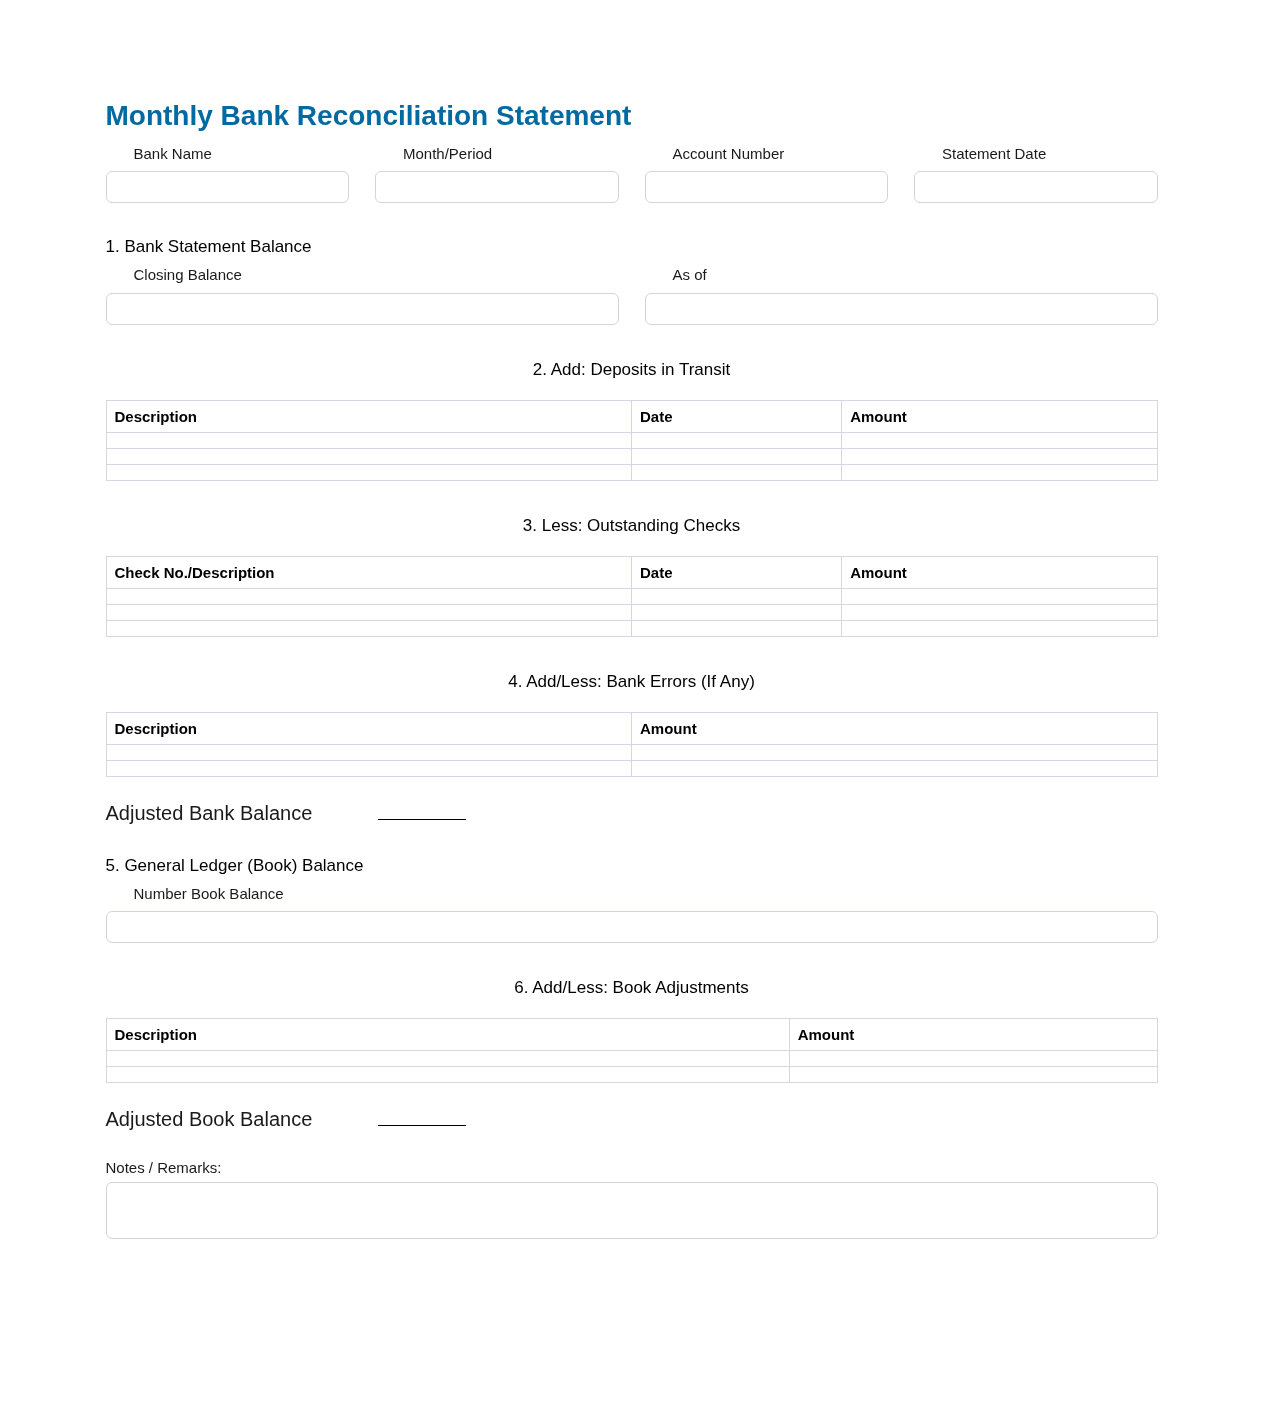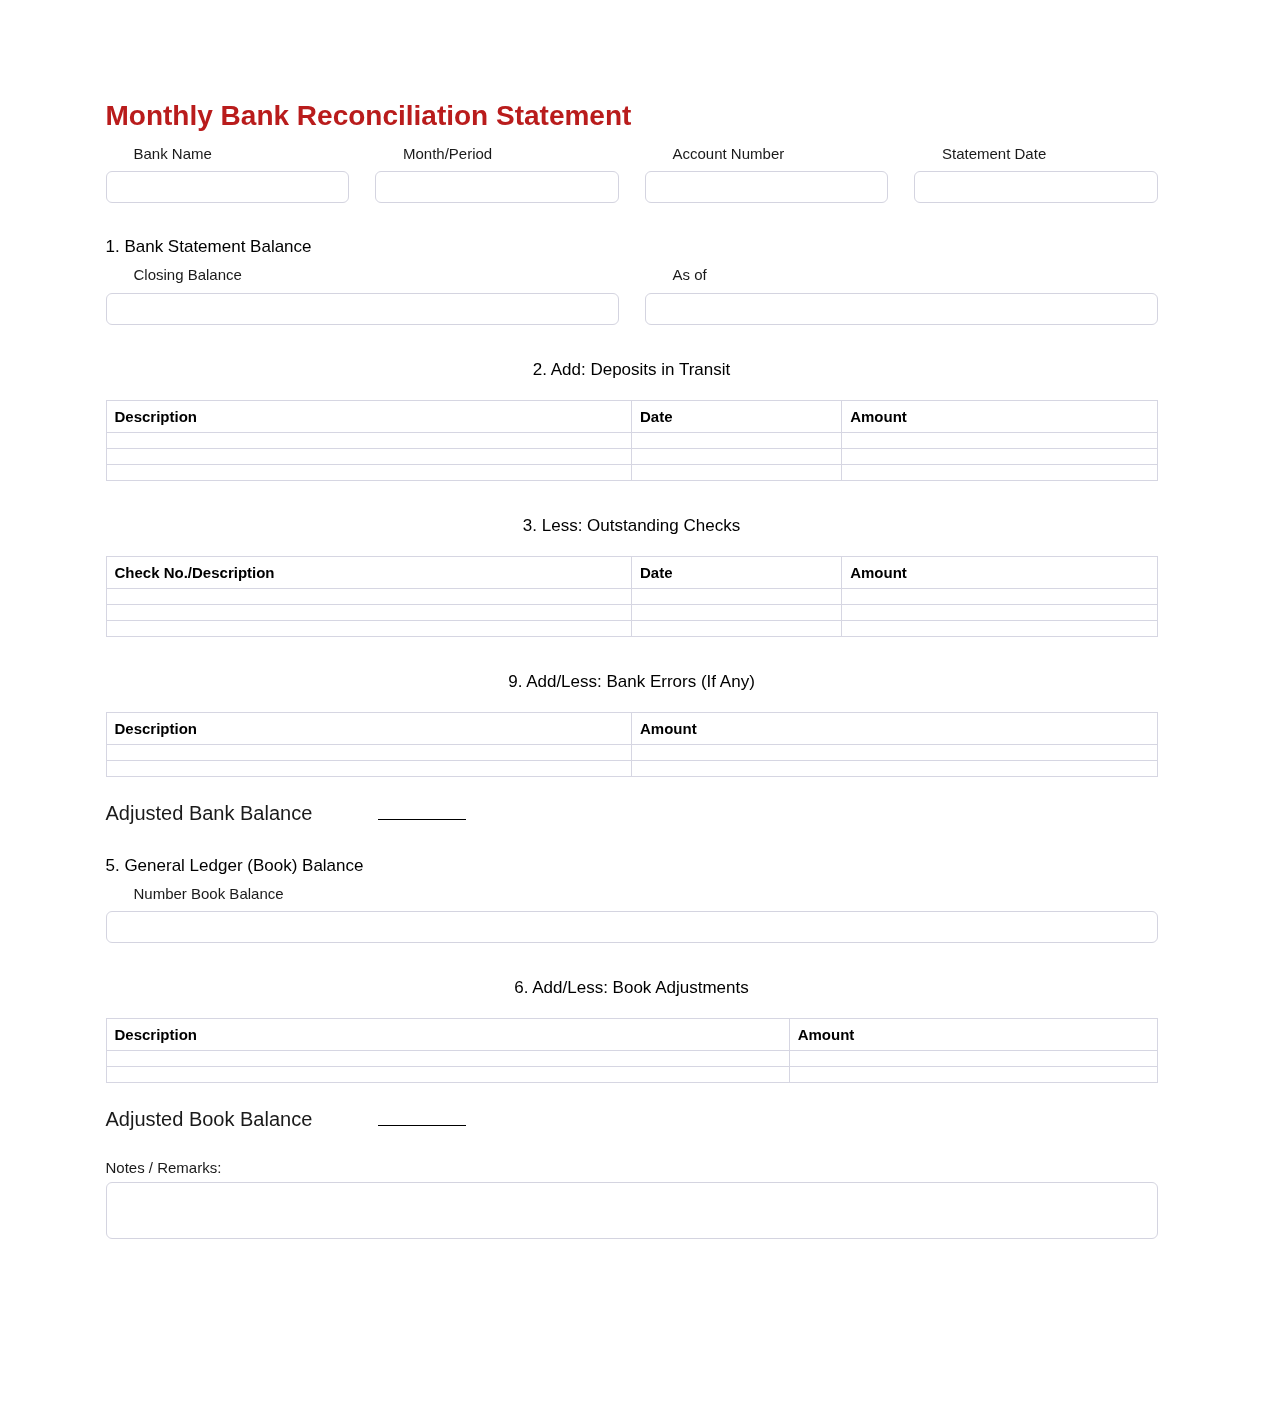--- a/index.html
+++ b/index.html
@@ -13,21 +13,21 @@
   .page {
     width: 1052px;
     margin: 0 auto;
     padding-top: 100px;
     padding-bottom: 190px;
   }
   h1.title {
     font-size: 28px;
     font-weight: bold;
     margin: 0 0 13px 0;
-    color: #b91c1c;
+    color: #0369a1;
   }
   .grid-4 {
     display: grid;
     grid-template-columns: repeat(4, 1fr);
     column-gap: 26px;
   }
   .grid-2 {
     display: grid;
     grid-template-columns: 1fr 1fr;
     column-gap: 26px;
@@ -217,21 +217,21 @@
           <td></td>
         </tr>
       <tr>
           <td></td>
           <td></td>
           <td></td>
         </tr>
     </tbody>
   </table>
 
-  <h2 class="section-heading above-table">9. Add/Less: Bank Errors (If Any)</h2>
+  <h2 class="section-heading above-table">4. Add/Less: Bank Errors (If Any)</h2>
   <table class="form-table">
     <colgroup>
         <col style="width:50%">
         <col style="width:50%">
       </colgroup>
     <thead>
       <tr>
         <th>Description</th>
         <th>Amount</th>
       </tr>

